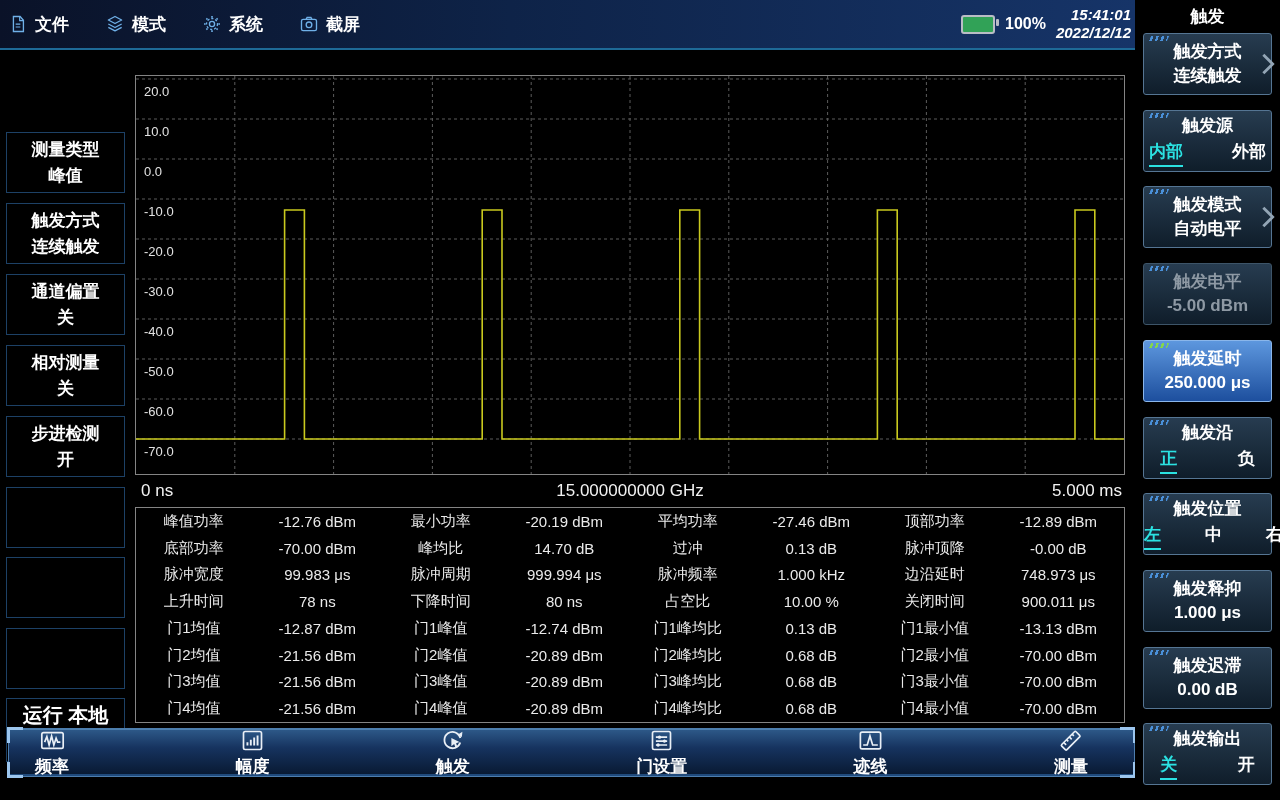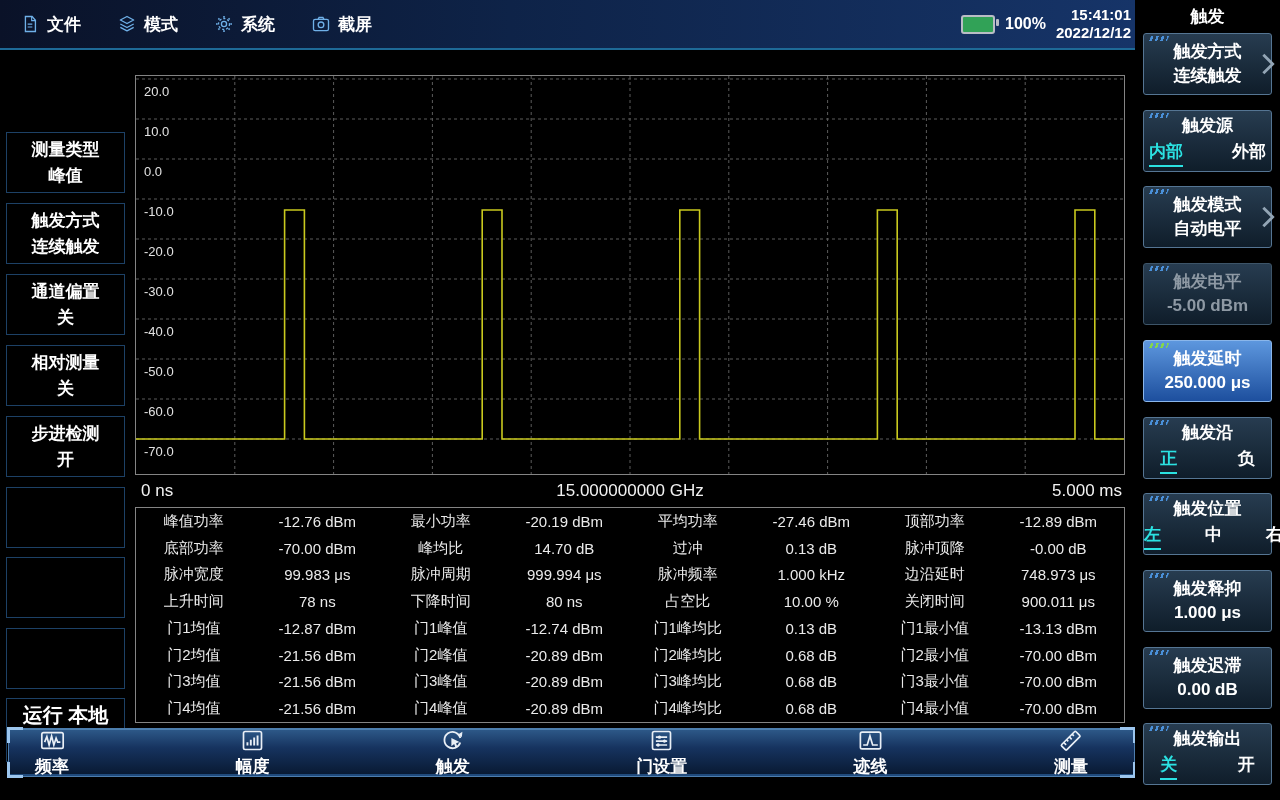--- a/index.html
+++ b/index.html
@@ -3,30 +3,30 @@
 <meta charset="utf-8">
 <style>
   html,body{margin:0;padding:0;width:1280px;height:800px;background:#000;overflow:hidden;
     font-family:"Liberation Sans","DejaVu Sans",sans-serif;color:#fff;}
   .abs{position:absolute;box-sizing:border-box;}
 
   
   .topbar{position:absolute;left:0;top:0;width:1135px;height:50px;box-sizing:border-box;
     background:linear-gradient(90deg,#0a1228 0%,#0e2348 45%,#163468 100%);
     border-bottom:2px solid #1e6a97;display:flex;align-items:center;}
-  .menus{display:flex;align-items:center;gap:36px;padding-left:20px;}
+  .menus{display:flex;align-items:center;gap:36px;padding-left:8px;}
   .menu-item{display:flex;align-items:center;gap:7px;cursor:default;}
   .mi-icon{color:#6fb0e8;display:flex;}
   .mi-icon svg{width:20px;height:20px;}
   .mi-label{font-size:17px;font-weight:bold;color:#fff;}
   .topbar-right{margin-left:auto;display:flex;align-items:center;gap:10px;padding-right:4px;}
   .battery{width:30px;height:15px;border:2px solid #b9bdc5;border-radius:3px;background:#31a257;position:relative;}
   .battery:after{content:"";position:absolute;right:-6px;top:2px;width:3px;height:7px;background:#b9bdc5;border-radius:1px;}
   .batt-pct{font-size:16px;font-weight:bold;}
-  .clock{text-align:right;font-weight:bold;font-size:15px;line-height:18px;}
+  .clock{text-align:right;font-weight:bold;font-size:15px;line-height:18px;font-style:italic;}
 
   
   .lbox{position:absolute;left:6px;width:119px;height:61px;border:1px solid #1d4166;background:#000;
     box-sizing:border-box;display:flex;flex-direction:column;align-items:center;justify-content:center;gap:3px;}
   .lbox .l1{font-size:17px;font-weight:bold;color:#fff;}
   .lbox .l2{font-size:17px;font-weight:bold;color:#fff;}
   .lbox.hl .l1{font-size:20px;}
   .lbox.hl .l2{color:#2be2e2;font-size:19px;}
 
   

